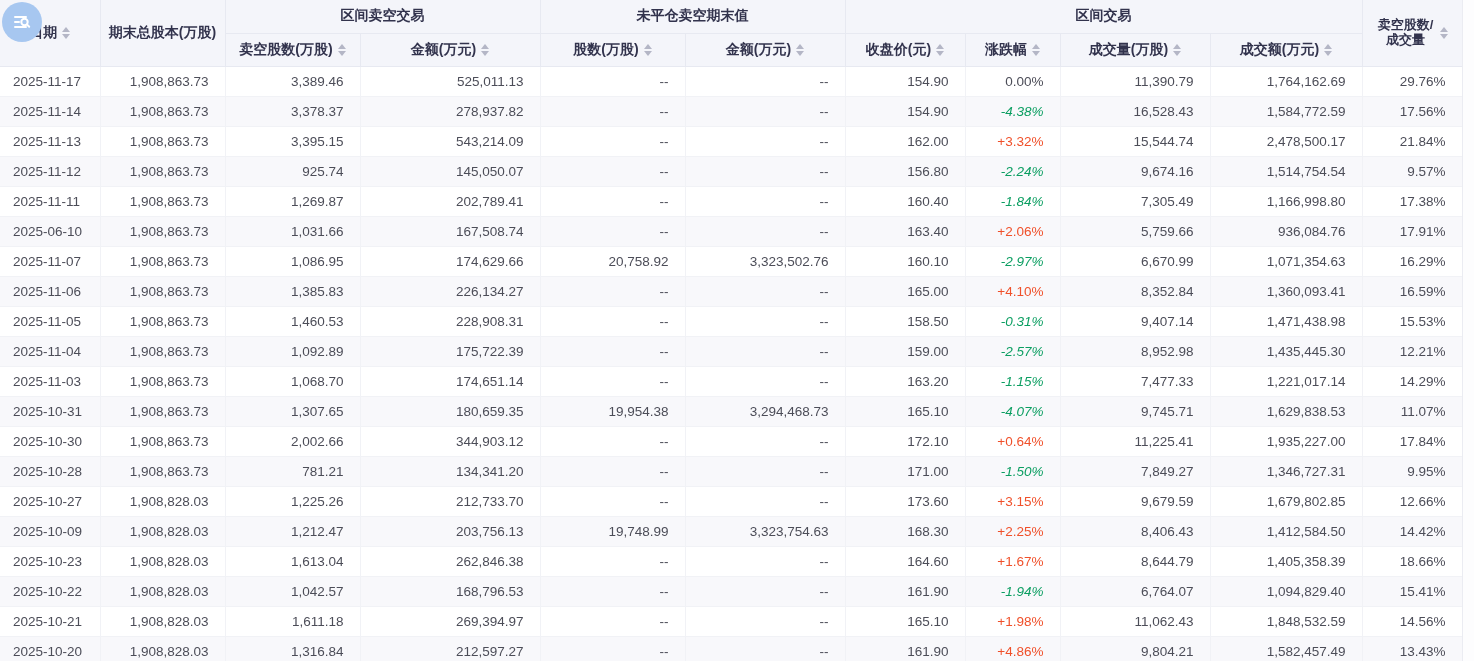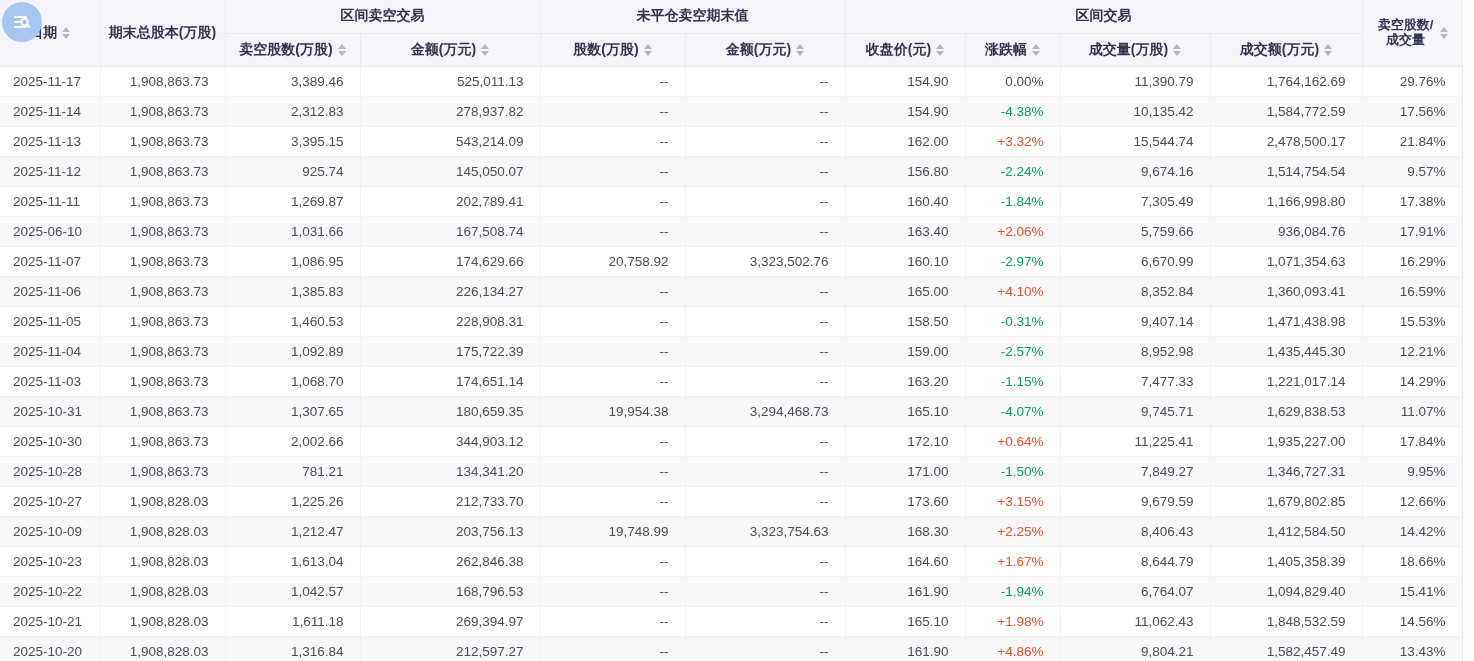--- a/index.html
+++ b/index.html
@@ -35,21 +35,21 @@
   .sorter .d{border-top:5px solid #b4b6c6;}
 
   tbody td{
     font-size:13.5px;color:var(--txt);height:30px;
     padding:0 16px 0 0;text-align:right;white-space:nowrap;
     border-bottom:1px solid var(--line);border-right:1px solid var(--line);
   }
   tbody td.date{text-align:left;padding:0 0 0 13px;margin-top:8px;}
   tbody tr.even td{background:var(--stripe);}
   td.up{color:var(--up);}
-  td.down{color:var(--down);}
+  td.down{color:var(--down);font-style:italic;}
 
   .gutter{
     position:absolute;top:0;right:0;width:12px;height:661px;
     background:#fdfdfe;border-left:1px solid #ebecf2;
   }
   .badge{
     position:absolute;top:2px;left:2px;width:40px;height:40px;border-radius:50%;
     background:#a7c7f0;display:flex;align-items:center;justify-content:center;z-index:5;
   }
 </style>
@@ -150,27 +150,27 @@
           <td>--</td>
           <td>154.90</td>
           <td>0.00%</td>
           <td>11,390.79</td>
           <td>1,764,162.69</td>
           <td>29.76%</td>
         </tr>
         <tr class="even">
           <td class="date">2025-11-14</td>
           <td>1,908,863.73</td>
-          <td>2,312.83</td>
+          <td>3,378.37</td>
           <td>278,937.82</td>
           <td>--</td>
           <td>--</td>
           <td>154.90</td>
           <td class="down">-4.38%</td>
-          <td>10,135.42</td>
+          <td>16,528.43</td>
           <td>1,584,772.59</td>
           <td>17.56%</td>
         </tr>
         <tr>
           <td class="date">2025-11-13</td>
           <td>1,908,863.73</td>
           <td>3,395.15</td>
           <td>543,214.09</td>
           <td>--</td>
           <td>--</td>

